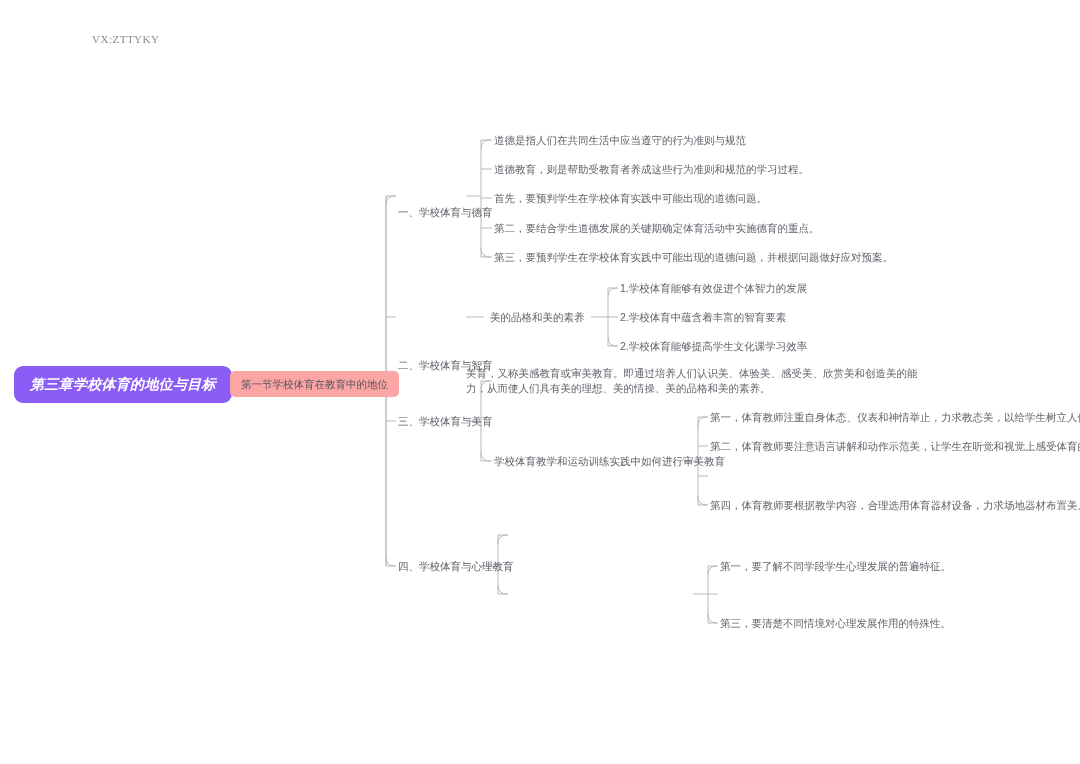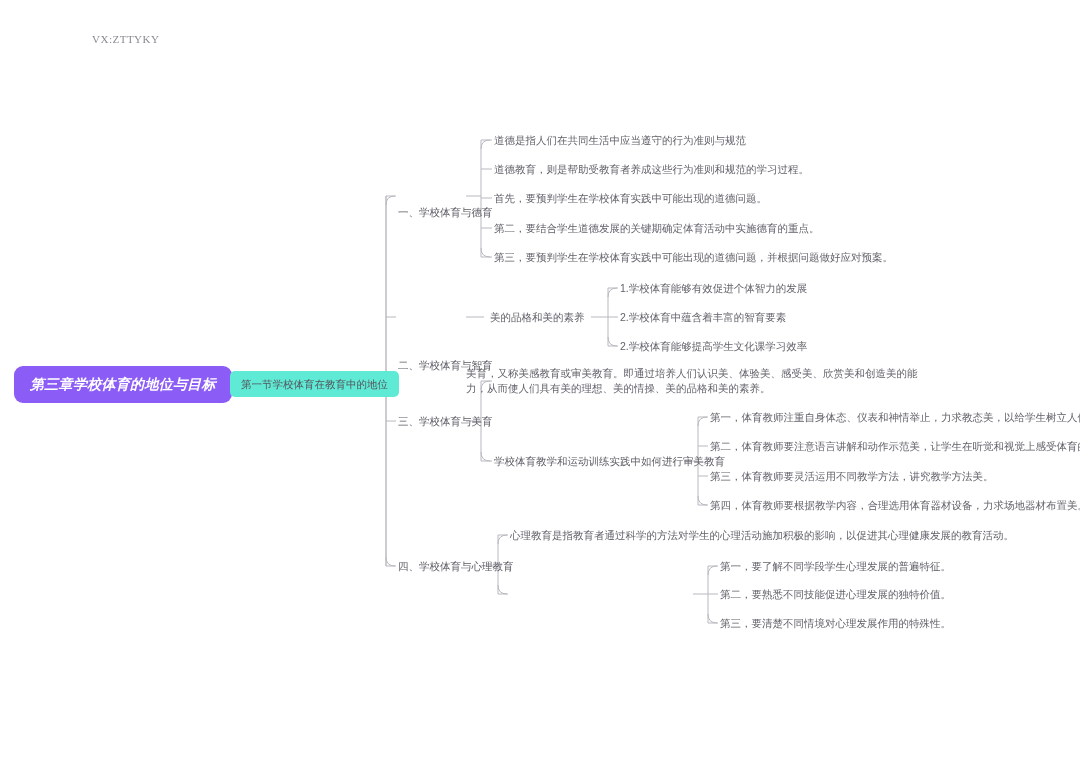--- a/index.html
+++ b/index.html
@@ -50,21 +50,21 @@
     font-weight: bold;
     font-size: 14px;
     line-height: 18px;
     border-radius: 9px;
     padding: 9px 16px 10px 16px;
     letter-spacing: 0.3px;
     white-space: nowrap;
     font-style: italic;
   }
   .chip {
-    background: #5eead4;
+    background: #fca5a5;
     color: #55555e;
     border-radius: 5px;
     padding: 6px 11px;
     font-size: 10.5px;
     line-height: 14px;
     white-space: nowrap;
   }
   .lvl2 { color: #5b5b64; font-size: 10.5px; }
   .lvl3 { color: #5d5d66; font-size: 10.5px; }
   .leaf { color: #62626b; font-size: 10.5px; }
@@ -173,27 +173,24 @@
   <div class="node leaf" style="left:620px; top:339px;">2.学校体育能够提高学生文化课学习效率</div>
 
   <div class="node lvl2" style="left:398px; top:414px;">三、学校体育与美育</div>
 
   <div class="node leaf wrap" style="left:466px; top:366px; width:470px; line-height:15px;">美育，又称美感教育或审美教育。即通过培养人们认识美、体验美、感受美、欣赏美和创造美的能力，从而使人们具有美的理想、美的情操、美的品格和美的素养。</div>
 
   <div class="node lvl3" style="left:494px; top:454px;">学校体育教学和运动训练实践中如何进行审美教育</div>
 
   <div class="node leaf" style="left:710px; top:410px;">第一，体育教师注重自身体态、仪表和神情举止，力求教态美，以给学生树立人体美的形象。</div>
   <div class="node leaf" style="left:710px; top:439px;">第二，体育教师要注意语言讲解和动作示范美，让学生在听觉和视觉上感受体育的魅力。</div>
-  <div class="node leaf" style="left:710px; top:469px;">第三，体育教师要灵活运用不同教学方法，讲究教学方法美。</div>
   <div class="node leaf" style="left:710px; top:498px;">第四，体育教师要根据教学内容，合理选用体育器材设备，力求场地器材布置美。</div>
 
   <div class="node lvl2" style="left:398px; top:559px;">四、学校体育与心理教育</div>
 
-  <div class="node leaf" style="left:510px; top:528px;">心理教育是指教育者通过科学的方法对学生的心理活动施加积极的影响，以促进其心理健康发展的教育活动。</div>
 
 
   <div class="node leaf" style="left:720px; top:559px;">第一，要了解不同学段学生心理发展的普遍特征。</div>
-  <div class="node leaf" style="left:720px; top:587px;">第二，要熟悉不同技能促进心理发展的独特价值。</div>
   <div class="node leaf" style="left:720px; top:616px;">第三，要清楚不同情境对心理发展作用的特殊性。</div>
 
   <div class="footer">第6页，共36页</div>
 
 </div>
 
 </body></html>

